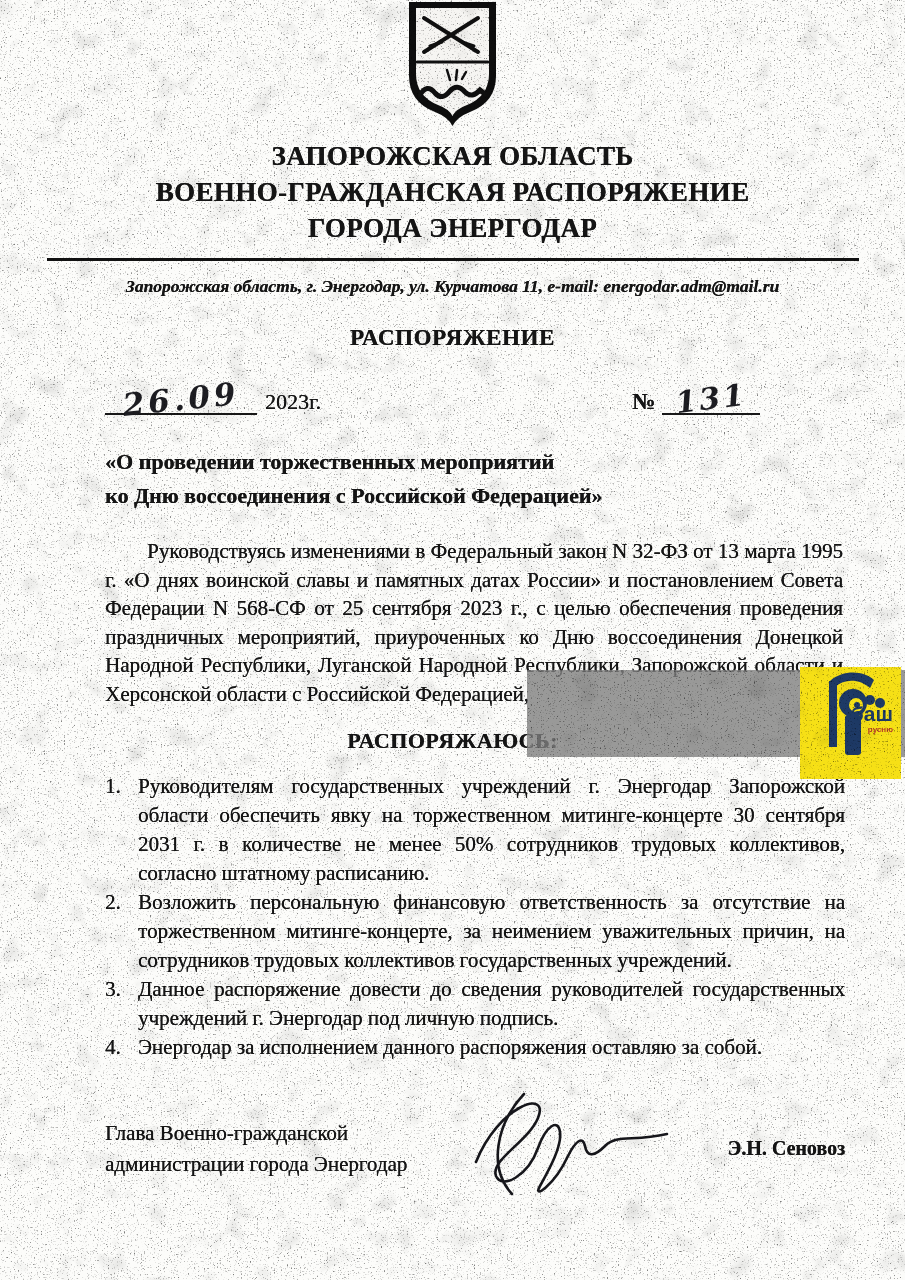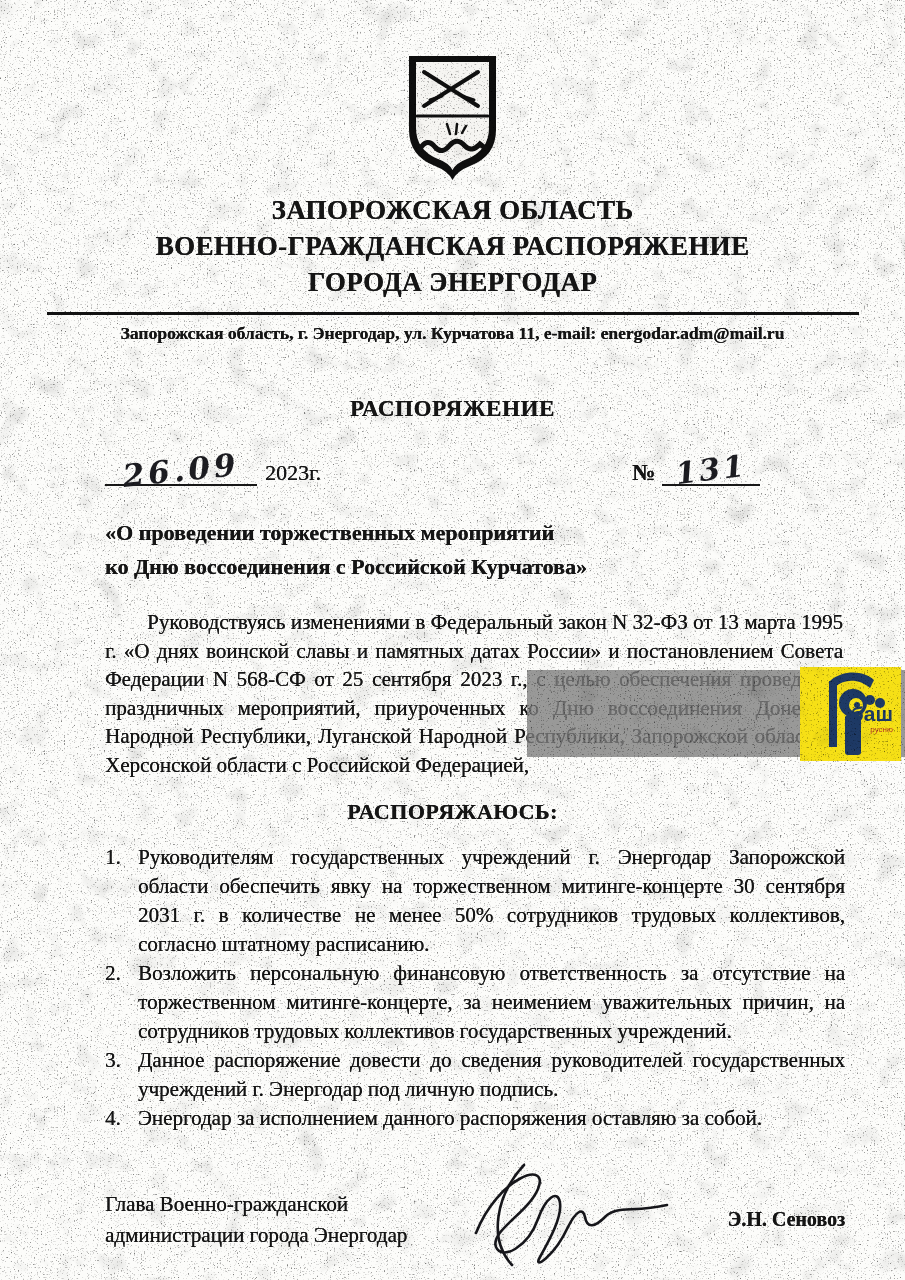--- a/index.html
+++ b/index.html
@@ -8,38 +8,39 @@
     width:905px; height:1280px;
     margin:0 auto;
     background:#fcfcfa;
     font-family:"Liberation Serif", serif;
     color:#161616;
     overflow:hidden;
   }
   .noise { position:absolute; inset:0; pointer-events:none; z-index:5; }
 
   
-  .header { padding-top:54px; text-align:center; }
+  .header { text-align:center; }
   .coat { display:block; margin:0 auto; }
   .org-title {
     margin-top:10px;
     font-weight:bold; font-size:27px; line-height:36px;
     letter-spacing:.4px;
     text-shadow:.3px .3px 0 currentColor;
   }
   .rule { margin:12px auto 0 auto; width:812px; height:3px; background:#121212; }
   .address {
-    margin-top:8px;
+    margin-top:15px;
     font-weight:bold; font-size:17.5px;
     text-shadow:.2px .2px 0 currentColor;
+    font-style:italic;
   }
 
   
   .doc-kind {
-    margin-top:52px; text-align:center;
+    margin-top:28px; text-align:center;
     font-weight:bold; font-size:23px; letter-spacing:.6px;
     text-shadow:.3px .3px 0 currentColor;
   }
   .date-row {
     margin:26px 60px 0 105px;
     display:flex; justify-content:space-between; align-items:flex-end;
   }
   .hw {
     font-family:"DejaVu Serif", serif;
     font-style:italic; font-weight:bold;
@@ -103,30 +104,30 @@
     background:rgba(128,128,128,0.80);
     z-index:4;
     font-family:"Liberation Sans", sans-serif;
   }
   .wm-text { position:absolute; left:46px; top:2px; color:rgba(255,255,255,.97); }
   .wm-line1 { font-weight:bold; font-size:35px; line-height:40px; letter-spacing:1px; }
   .wm-line2 { font-weight:bold; font-size:35px; line-height:40px; letter-spacing:1px; display:flex; align-items:center; }
   .wm-c { margin-right:2px; }
   .wm-logo {
     position:absolute; right:4px; top:-3px;
-    width:101px; height:94px;
+    width:101px; height:112px;
     background:#f6e016;
   }
   .logo-text {
     position:absolute; right:8px; top:36px;
     color:#1e3a66; font-weight:bold; font-size:21px; line-height:21px;
   }
   .logo-sub {
     position:absolute; right:8px; top:58px;
-    color:#b53a2a; font-weight:normal; font-size:8px;
+    color:#b53a2a; font-weight:bold; font-size:8px;
   }
 </style>
 </head>
 <body>
 
 <div class="page">
 
   <svg class="noise" width="905" height="1280">
     <filter id="specks" x="0" y="0" width="100%" height="100%">
       <feTurbulence type="fractalNoise" baseFrequency="0.7" numOctaves="2" seed="11"></feTurbulence>
@@ -173,21 +174,21 @@
       <span class="year">2023г.</span>
     </div>
     <div class="num-right">
       <span class="no-sign">№</span>
       <span class="u-line num-line"><span class="hw hw-num">131</span></span>
     </div>
   </div>
 
   <div class="subject">
     <div>«О проведении торжественных мероприятий</div>
-    <div>ко Дню воссоединения с Российской Курчатова»</div>
+    <div>ко Дню воссоединения с Российской Федерацией»</div>
   </div>
 
   <p class="preamble">Руководствуясь изменениями в Федеральный закон N 32-ФЗ от 13 марта 1995 г. «О днях воинской славы и памятных датах России» и постановлением Совета Федерации N 568-СФ от 25 сентября 2023 г., с целью обеспечения проведения праздничных мероприятий, приуроченных ко Дню воссоединения Донецкой Народной Республики, Луганской Народной Республики, Запорожской области и Херсонской области с Российской Федерацией,</p>
 
   <div class="order-heading">РАСПОРЯЖАЮСЬ:</div>
 
   <div class="list">
     <div class="item">
       <span class="num">1.</span>
       <span class="txt">Руководителям государственных учреждений г. Энергодар Запорожской области обеспечить явку на торжественном митинге-концерте 30 сентября 2031 г. в количестве не менее 50% сотрудников трудовых коллективов, согласно штатному расписанию.</span>

